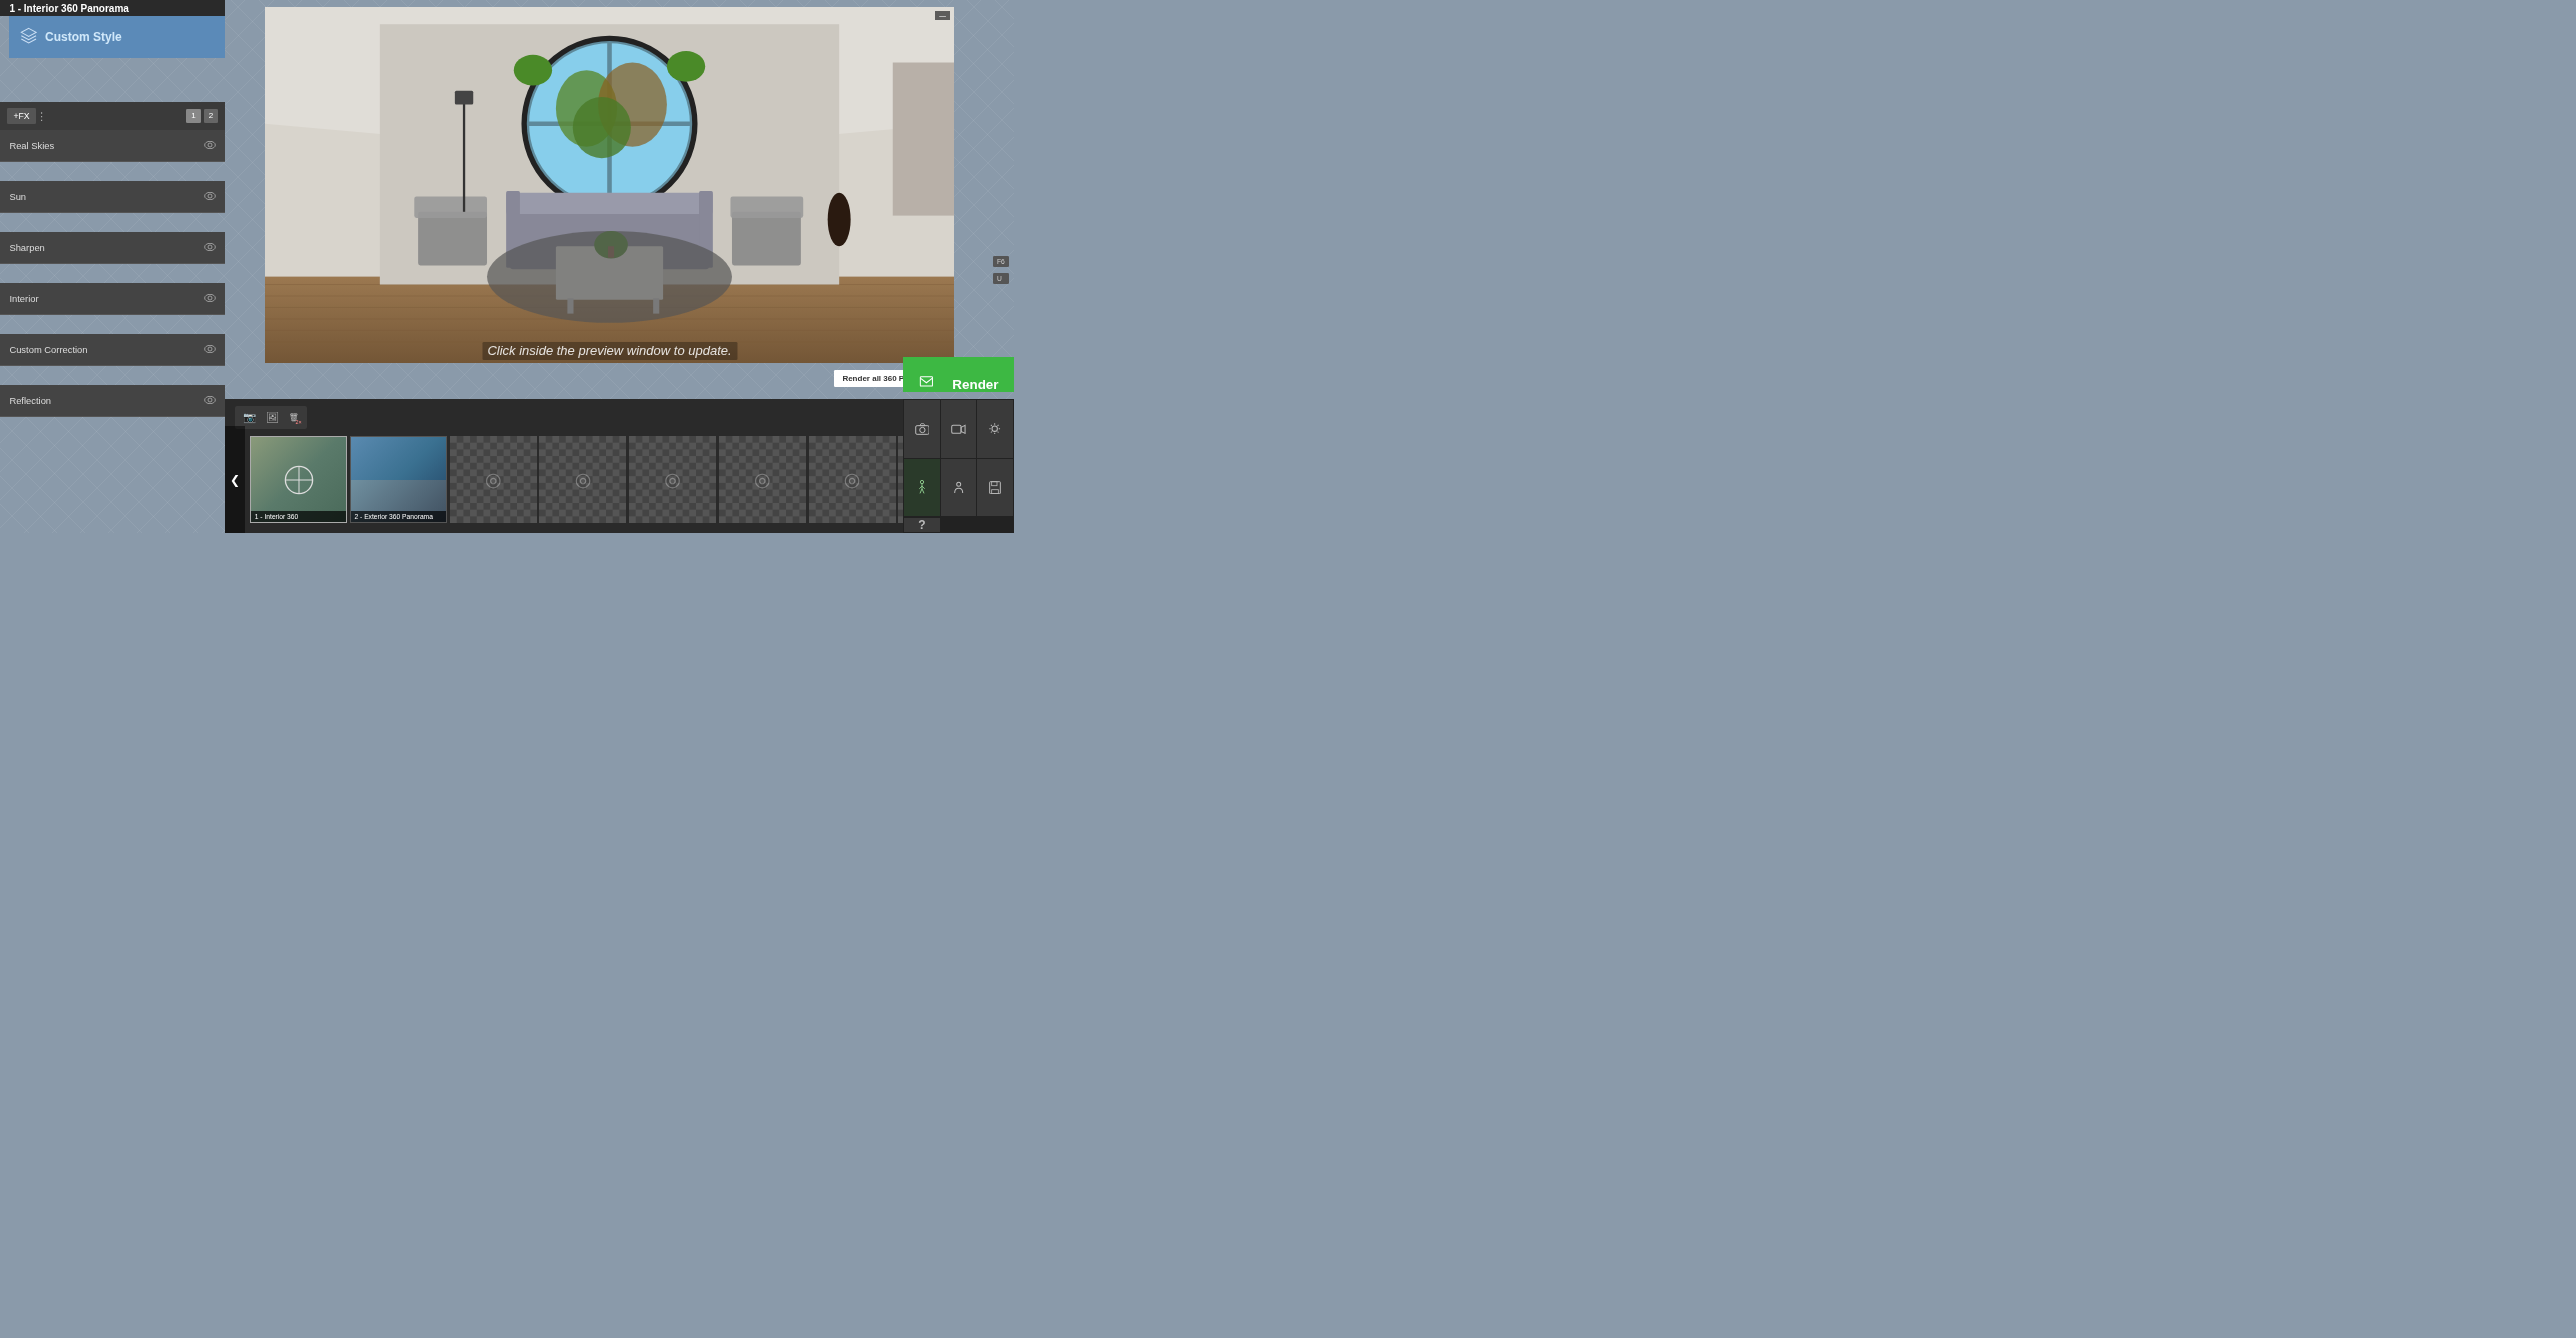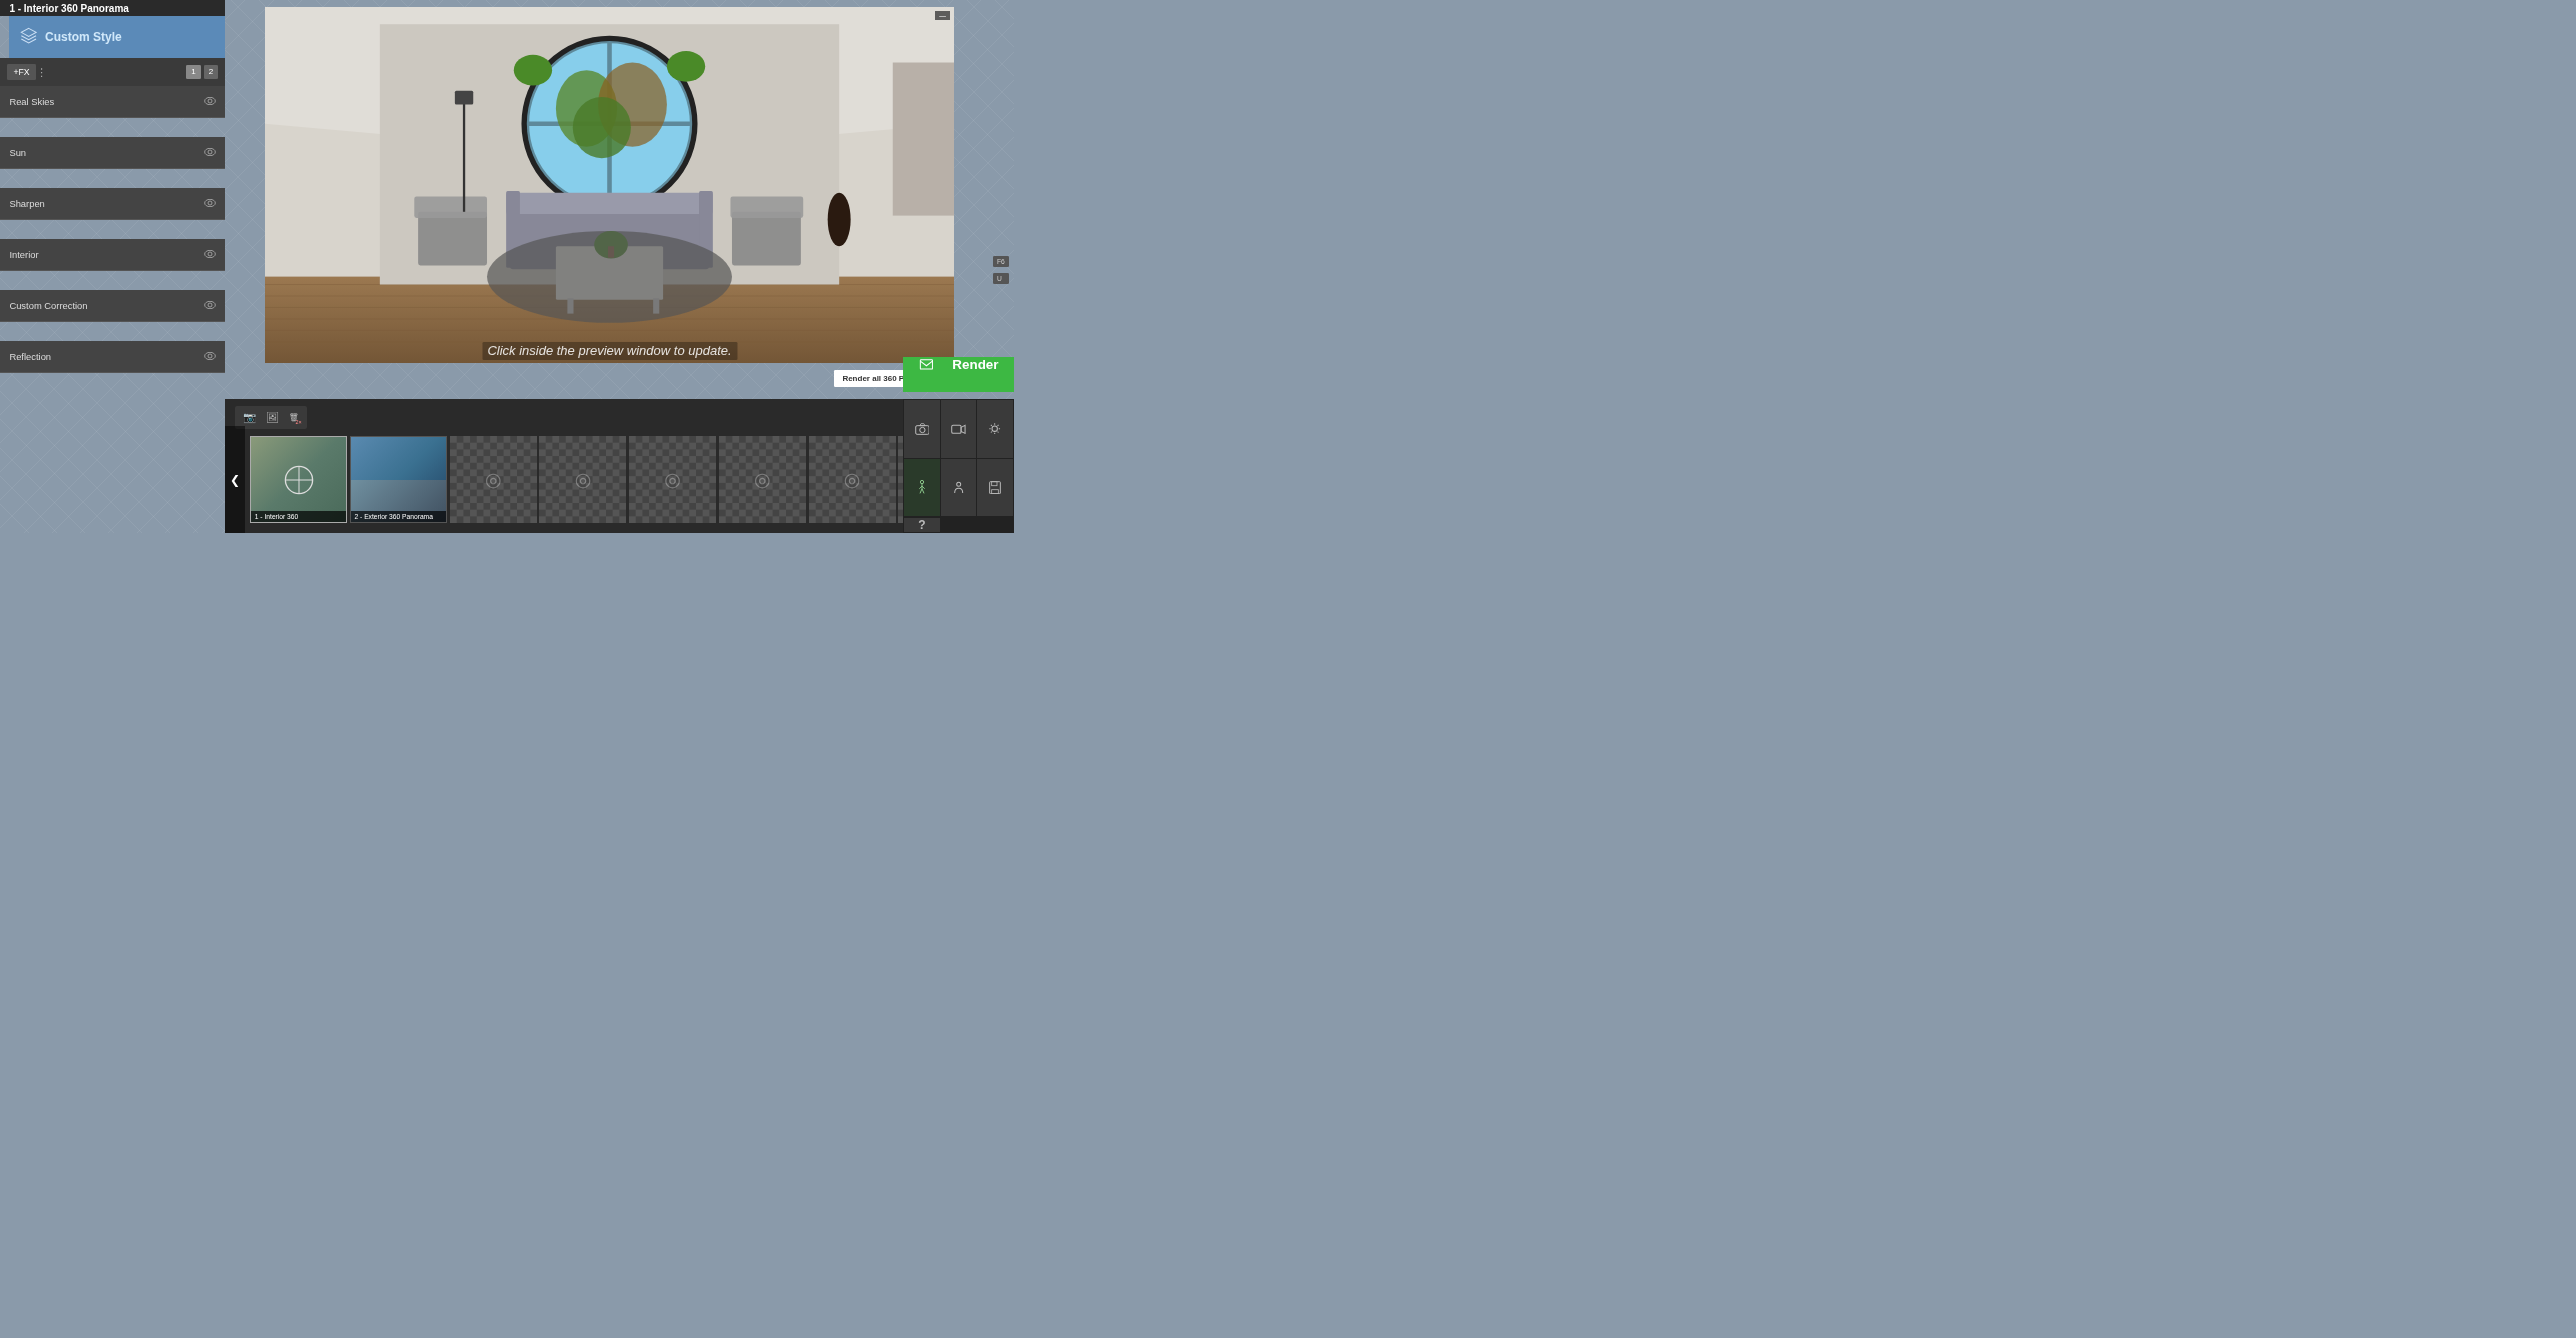--- a/index.html
+++ b/index.html
@@ -77,20 +77,21 @@
       font-weight: bold;
     }
 
     .fx-toolbar {
       background: #3a3a3a;
       padding: 5.4px 6.7px;
       display: flex;
       align-items: center;
       gap: 0;
       height: 28px;
+      margin-top: 44px;
     }
 
     .fx-btn {
       background: #555;
       color: #fff;
       border: none;
       padding: 2.7px 6.7px;
       font-size: 8.7px;
       cursor: pointer;
       border-radius: 1.3px;
@@ -335,21 +336,21 @@
       position: absolute;
       right: 0;
       bottom: 141px;
       width: 111px;
       height: 35px;
       background: #3db843;
       color: #fff;
       font-size: 13.4px;
       font-weight: bold;
       display: flex;
-      align-items: flex-start;
+      align-items: flex-end;
       justify-content: center;
       gap: 19px;
       cursor: pointer;
       border: none;
     }
 
     .bottom-right-grid {
       position: absolute;
       right: 0;
       bottom: 0;

